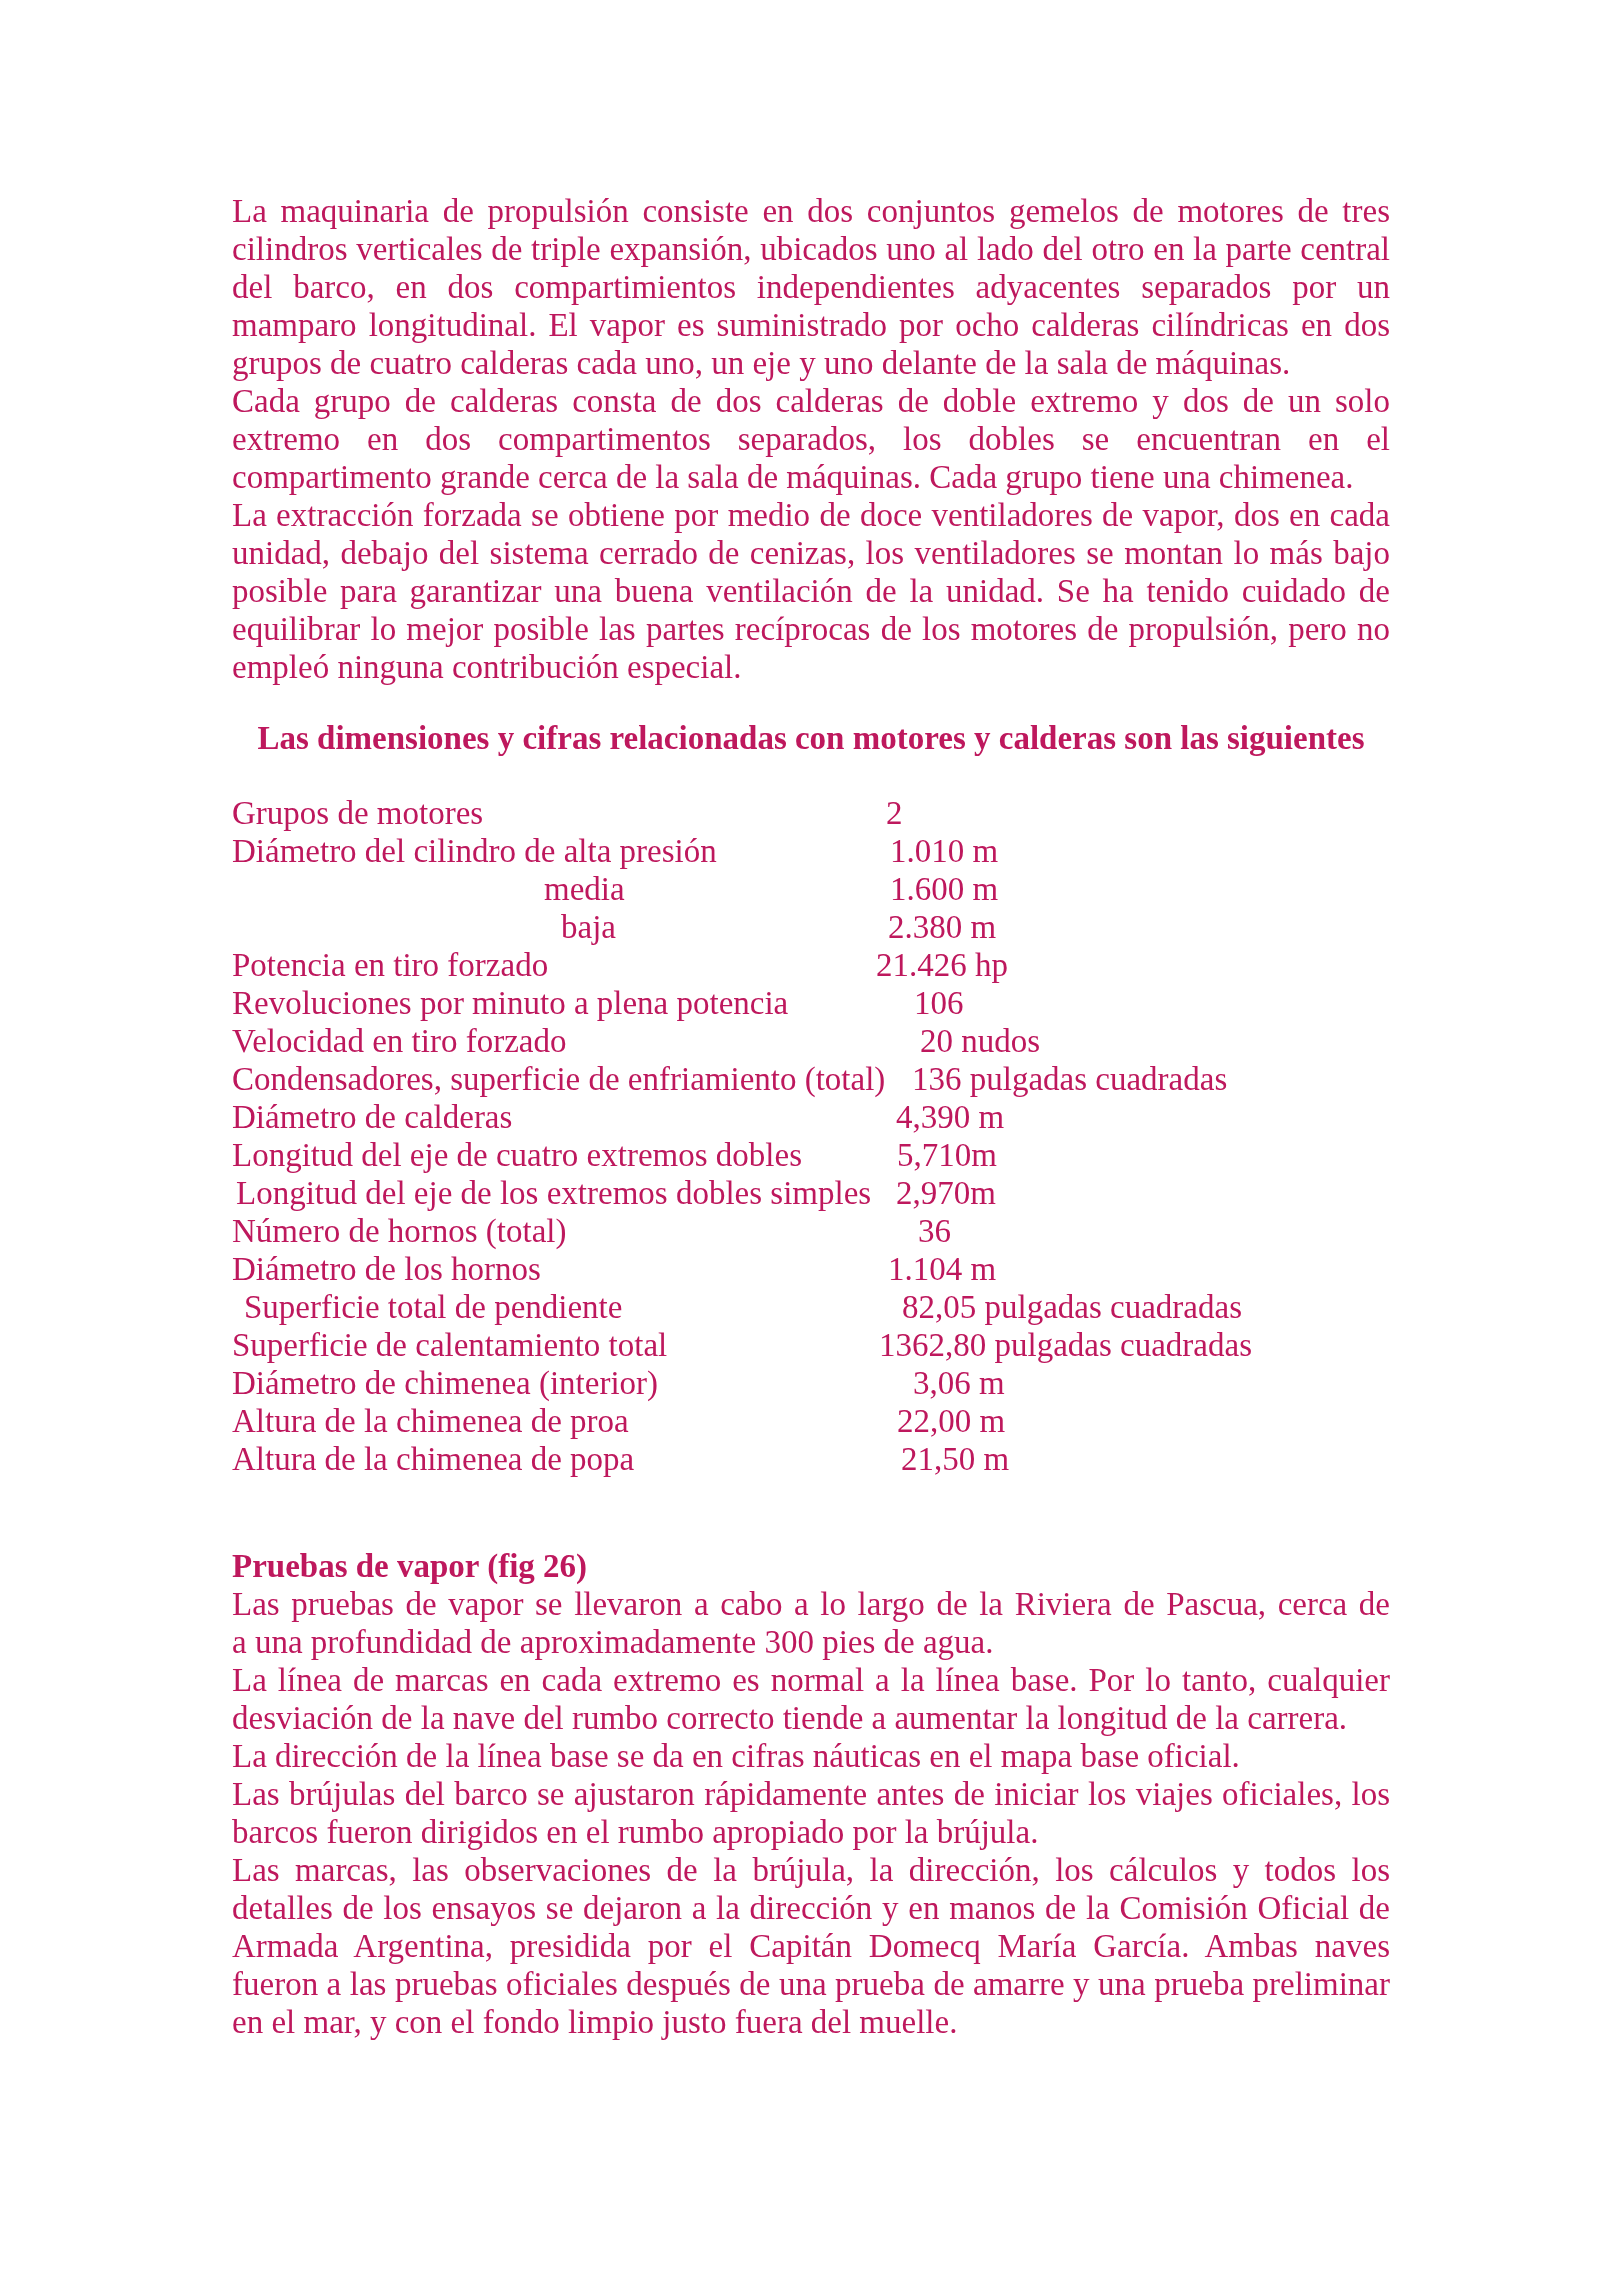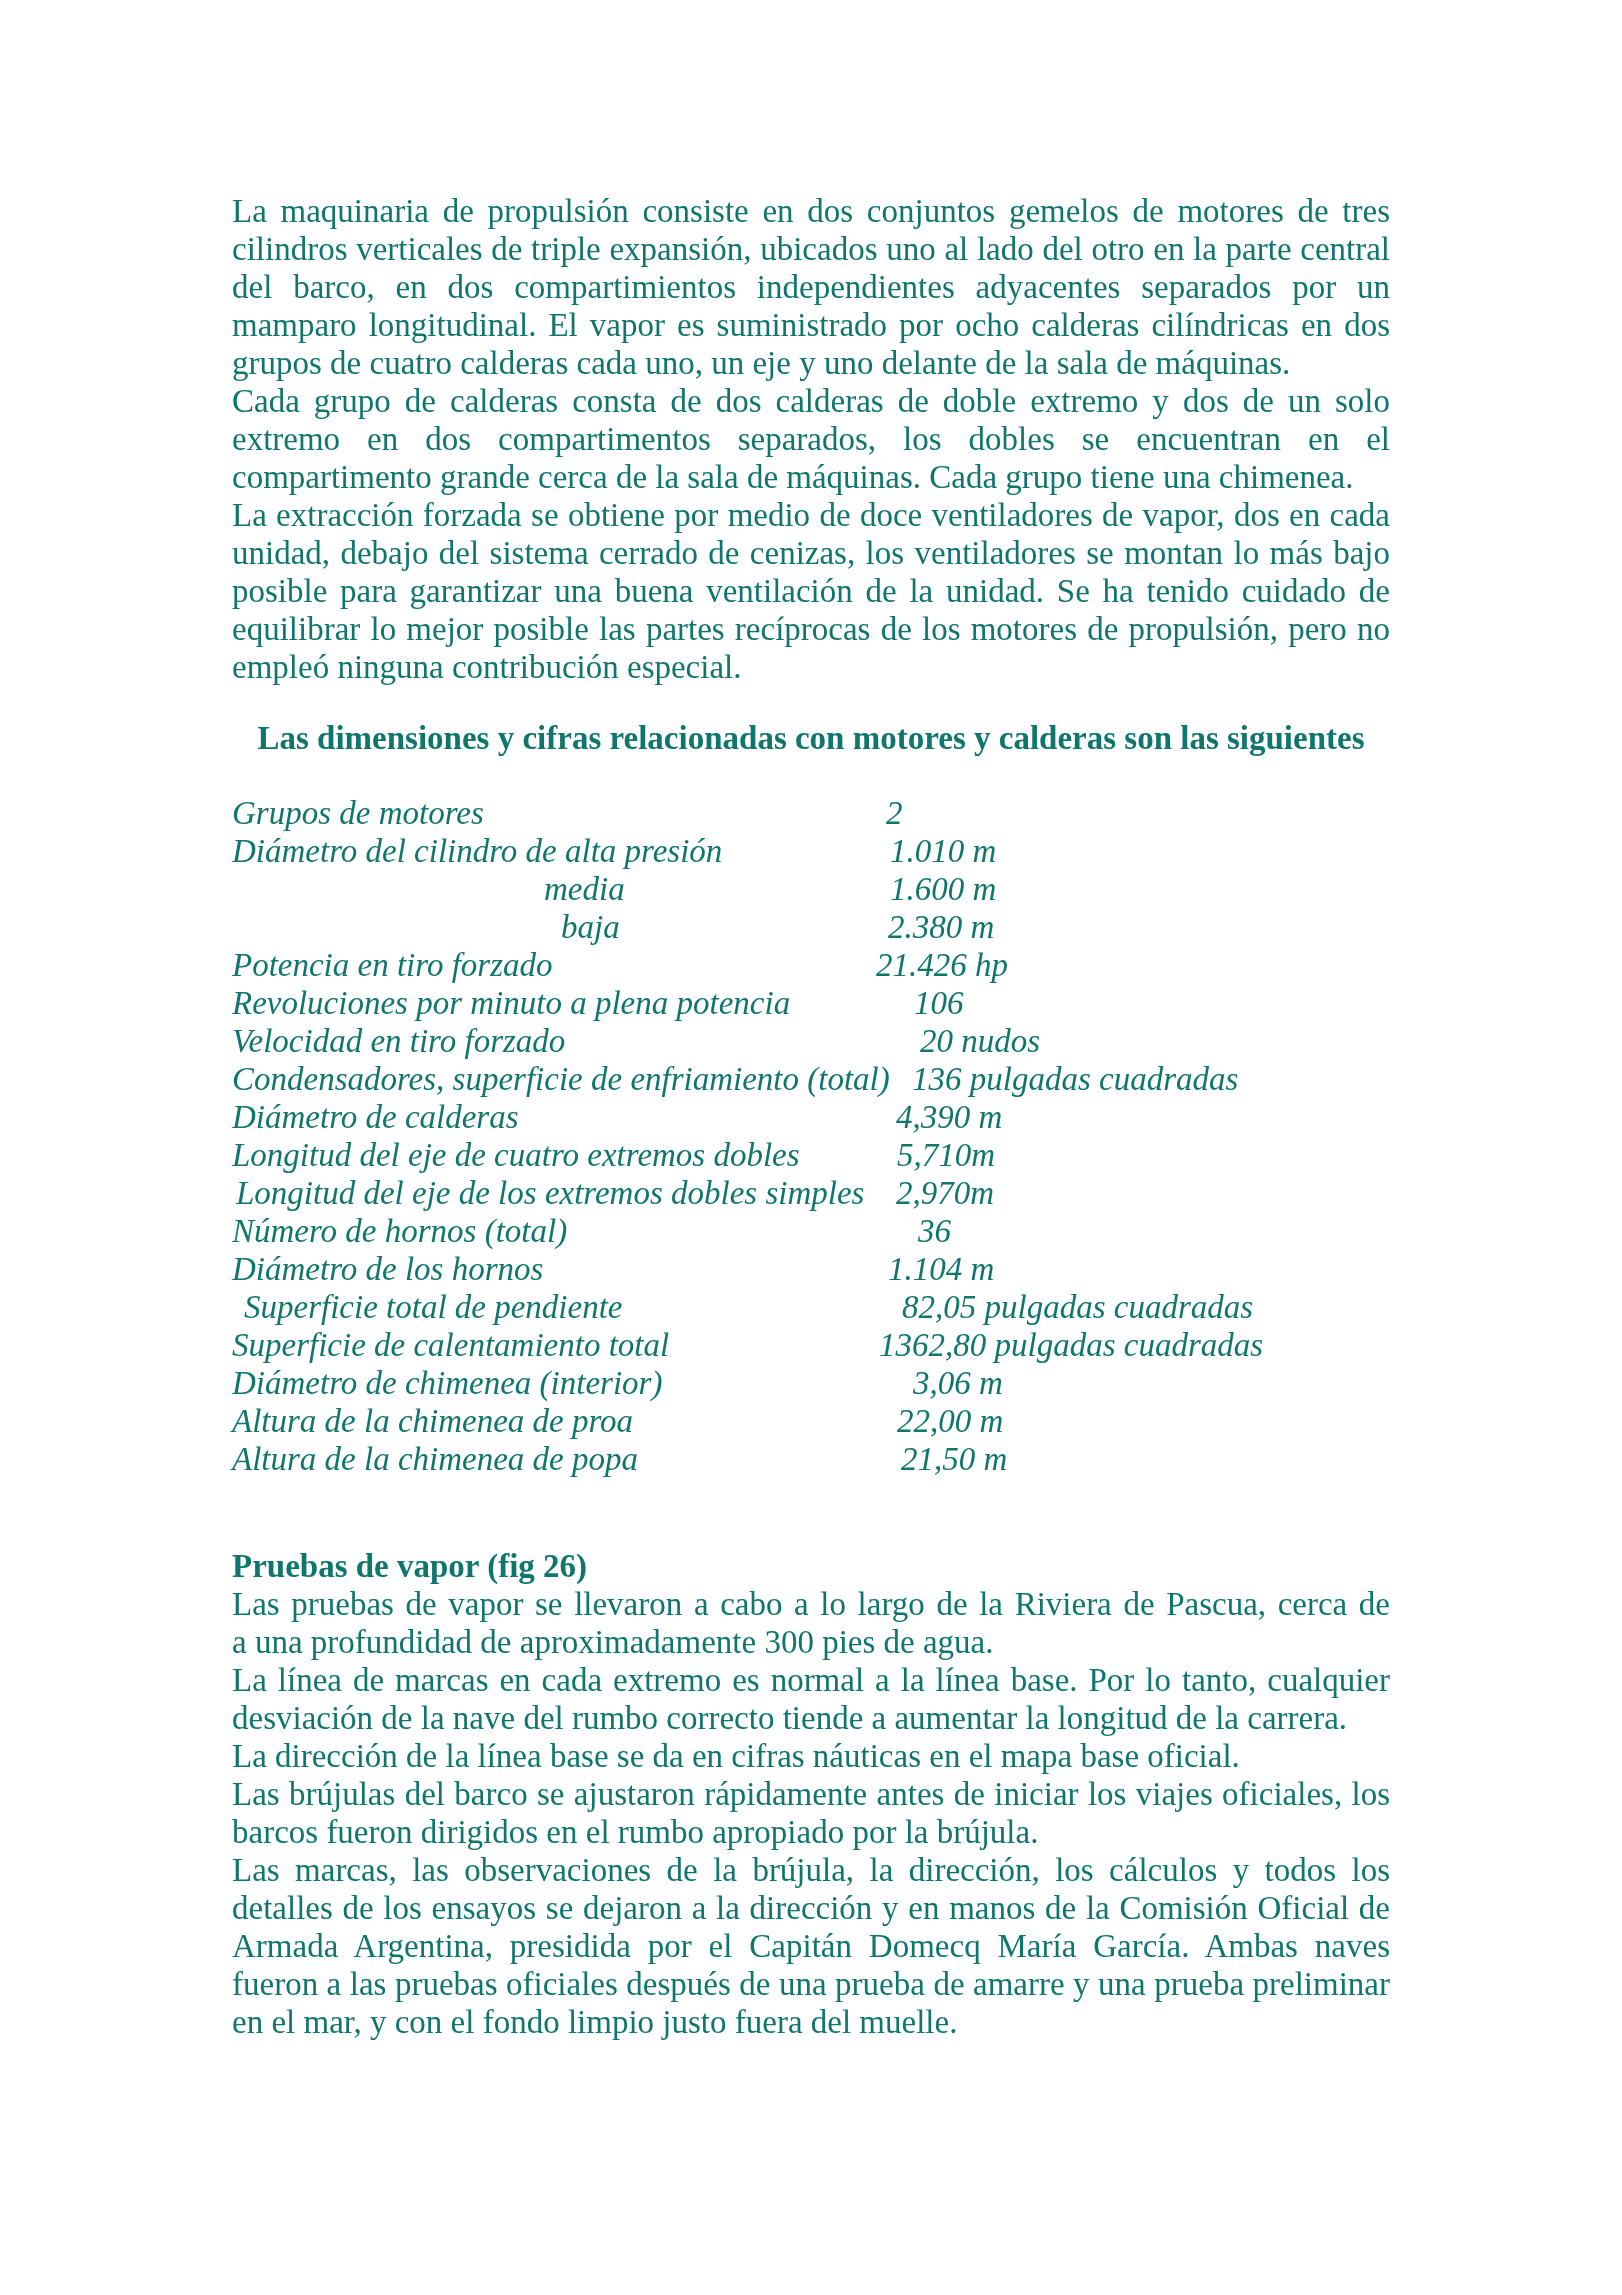--- a/index.html
+++ b/index.html
@@ -1,26 +1,26 @@
 <!DOCTYPE html>
 <html style="font-size:10.5px"><head>
 <meta charset="utf-8">
 <style>
   html, body { margin: 0; padding: 0; background: #ffffff; }
   body { width: 1623px; height: 2295px; position: relative; overflow: hidden; }
-  .page { position: absolute; left: 0; top: 0; width: 1623px; height: 2295px; background: #ffffff; color: #0f766e;
+  .page { position: absolute; left: 0; top: 0; width: 1623px; height: 2295px; background: #ffffff; color: #be185d;
           font-family: "Liberation Serif", "DejaVu Serif", serif; font-size: 33px; line-height: 38px; }
   .block { position: absolute; left: 232px; width: 1158px; }
   .line { height: 38px; white-space: nowrap; }
   .line.j { text-align: justify; text-align-last: justify; white-space: normal; overflow: hidden; }
   .line.l { text-align: left; }
   .heading { position: absolute; left: 232px; width: 1158px; text-align: center; font-weight: bold; height: 38px; }
   .subhead { font-weight: bold; }
   .table { position: absolute; left: 232px; width: 1158px; }
-  .row { position: relative; height: 38px; white-space: nowrap; font-style: italic; }
+  .row { position: relative; height: 38px; white-space: nowrap; }
   .row .lbl { position: absolute; top: 0; }
   .row .val { position: absolute; top: 0; }
 </style>
 </head>
 <body>
 
 <div class="page">
 
   <div class="block" id="intro" style="top:192px;">
     <div class="line j">La maquinaria de propulsión consiste en dos conjuntos gemelos de motores de tres</div>

